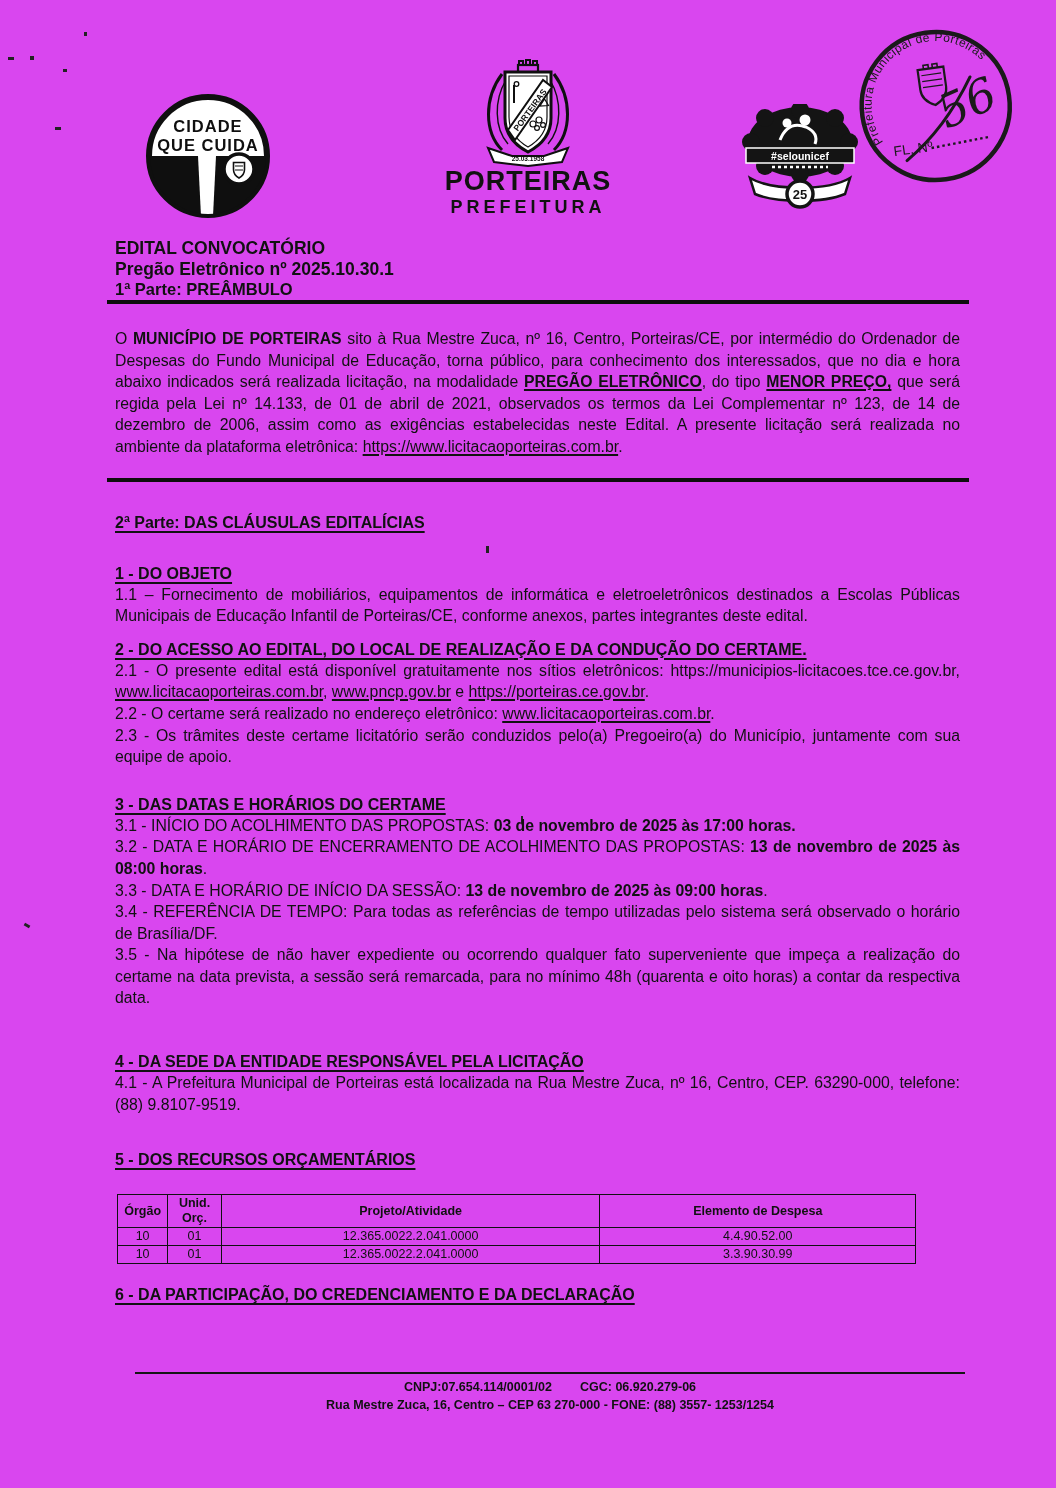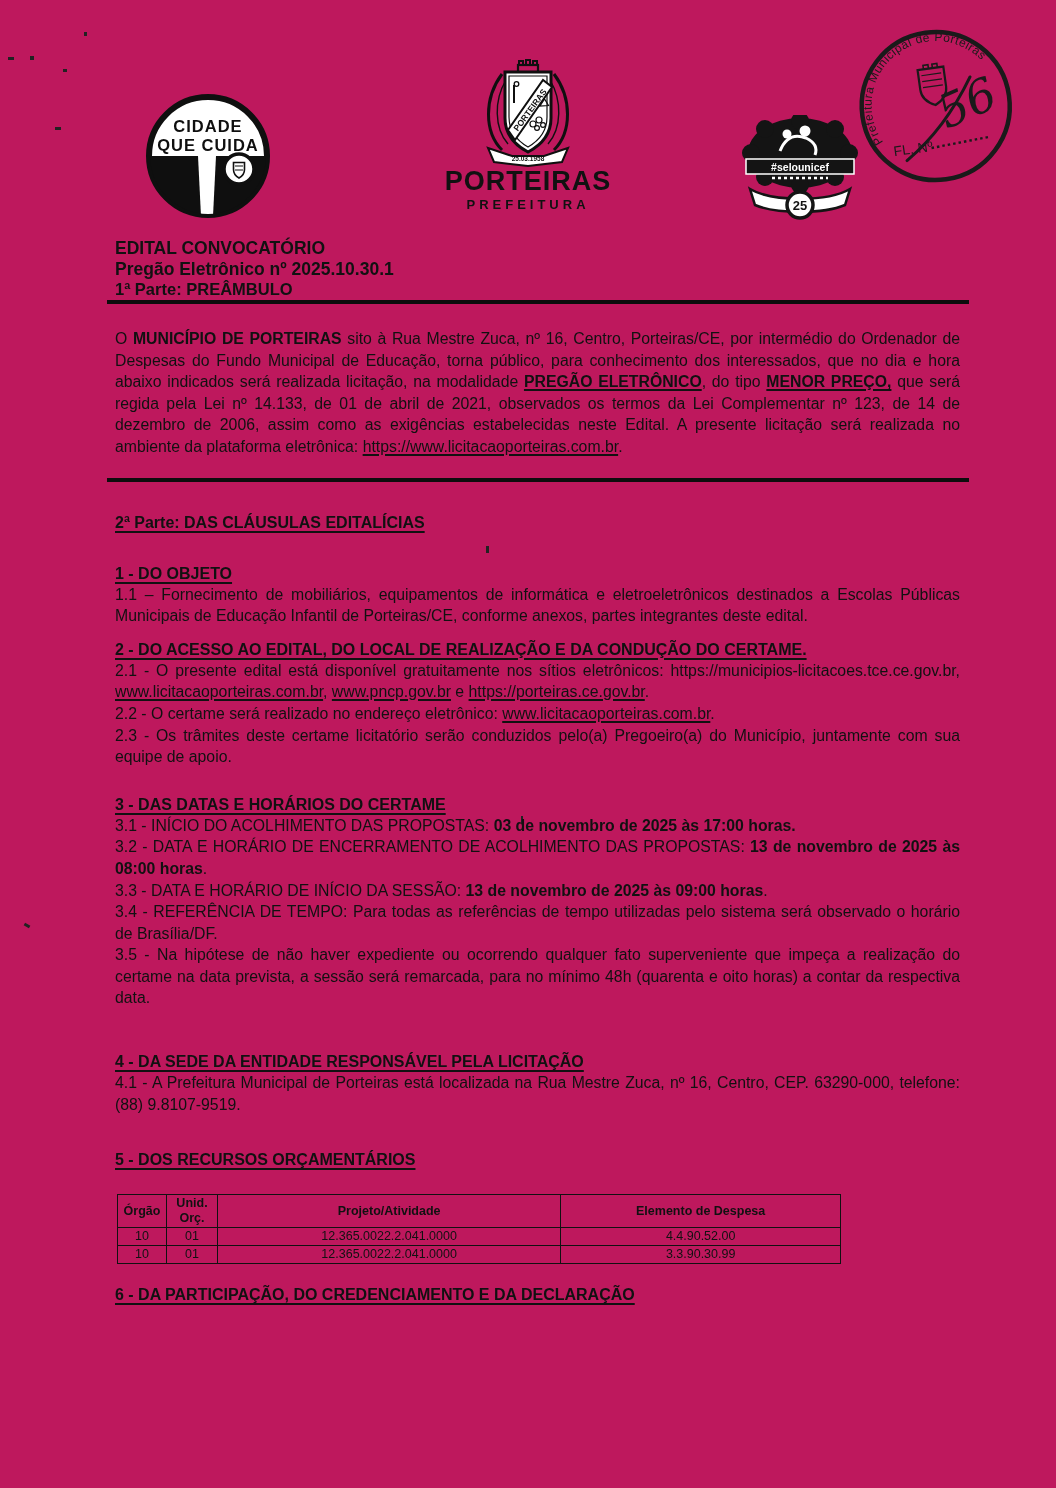--- a/index.html
+++ b/index.html
@@ -1,42 +1,42 @@
 <!DOCTYPE html>
 <html><head>
 <meta charset="utf-8">
 <style>
   html,body{margin:0;padding:0;background:#e8e8e8;}
   .page{
-    position:relative;width:1056px;height:1488px;background:#be185d;
+    position:relative;width:1056px;height:1488px;background:#d946ef;
     font-family:"Liberation Sans",sans-serif;color:#111;overflow:hidden;
     margin:0 auto;
   }
   
   .hdr{position:absolute;left:0;top:0;width:1056px;height:236px;}
   .leftlogo{position:absolute;left:142px;top:90px;}
   .crest{position:absolute;left:448px;top:58px;}
   .crest-name{position:absolute;left:428px;top:166px;width:200px;text-align:center;
     font-size:27px;font-weight:bold;letter-spacing:1px;}
   .crest-sub{position:absolute;left:428px;top:197px;width:200px;text-align:center;
-    font-size:13px;font-weight:bold;letter-spacing:4px;}
-  .unicef{position:absolute;left:742px;top:115px;}
+    font-size:18px;font-weight:bold;letter-spacing:4px;}
+  .unicef{position:absolute;left:742px;top:104px;}
   .stamp{position:absolute;left:856px;top:26px;transform:rotate(-8deg);}
   
   .content{position:absolute;left:115px;top:238px;width:845px;font-size:15.8px;line-height:21.6px;}
   .title{ text-align:left;font-weight:bold;font-size:17.5px;line-height:21px;}
   .b{font-weight:bold;}
   .u{text-decoration:underline;text-decoration-thickness:1.5px;text-underline-offset:2px;}
   .h{font-weight:bold;font-size:16px;line-height:21px;
      text-decoration:underline;text-decoration-thickness:2px;text-underline-offset:3px;}
   .part1{font-weight:bold;font-size:16.5px;line-height:19px;margin-top:0;}
   .rule{height:4px;background:#0d0d0d;margin-left:-8px;width:862px;}
   p{margin:0;text-align:justify;}
   
-  table.budget{border-collapse:collapse;margin-top:24px;margin-left:2px;width:724px;
+  table.budget{border-collapse:collapse;margin-top:24px;margin-left:2px;width:799px;
     font-size:12.5px;line-height:15px;}
   table.budget th,table.budget td{border:1.5px solid #111;text-align:center;padding:1px 2px;}
   table.budget th{font-weight:bold;}
   
   .footer{position:absolute;left:135px;top:1372px;width:830px;border-top:2px solid #151515;
     text-align:center;font-size:12.5px;font-weight:bold;line-height:18px;padding-top:4px;}
   .footer .gap{display:inline-block;width:28px;}
   
   .speck{position:absolute;background:#222;}
 </style>
@@ -218,14 +218,18 @@
         <td>01</td>
         <td>12.365.0022.2.041.0000</td>
         <td>3.3.90.30.99</td>
       </tr>
     </tbody>
       </table>
 
     <div class="h" style="margin-top:20px;">6 - DA PARTICIPAÇÃO, DO CREDENCIAMENTO E DA DECLARAÇÃO</div>
   </div>
 
+  <div class="footer">
+    <div><span>CNPJ:07.654.114/0001/02</span><span class="gap"></span><span>CGC: 06.920.279-06</span></div>
+    <div>Rua Mestre Zuca, 16, Centro – CEP 63 270-000 - FONE: (88) 3557- 1253/1254</div>
+  </div>
 
 </div>
 
 </body></html>

